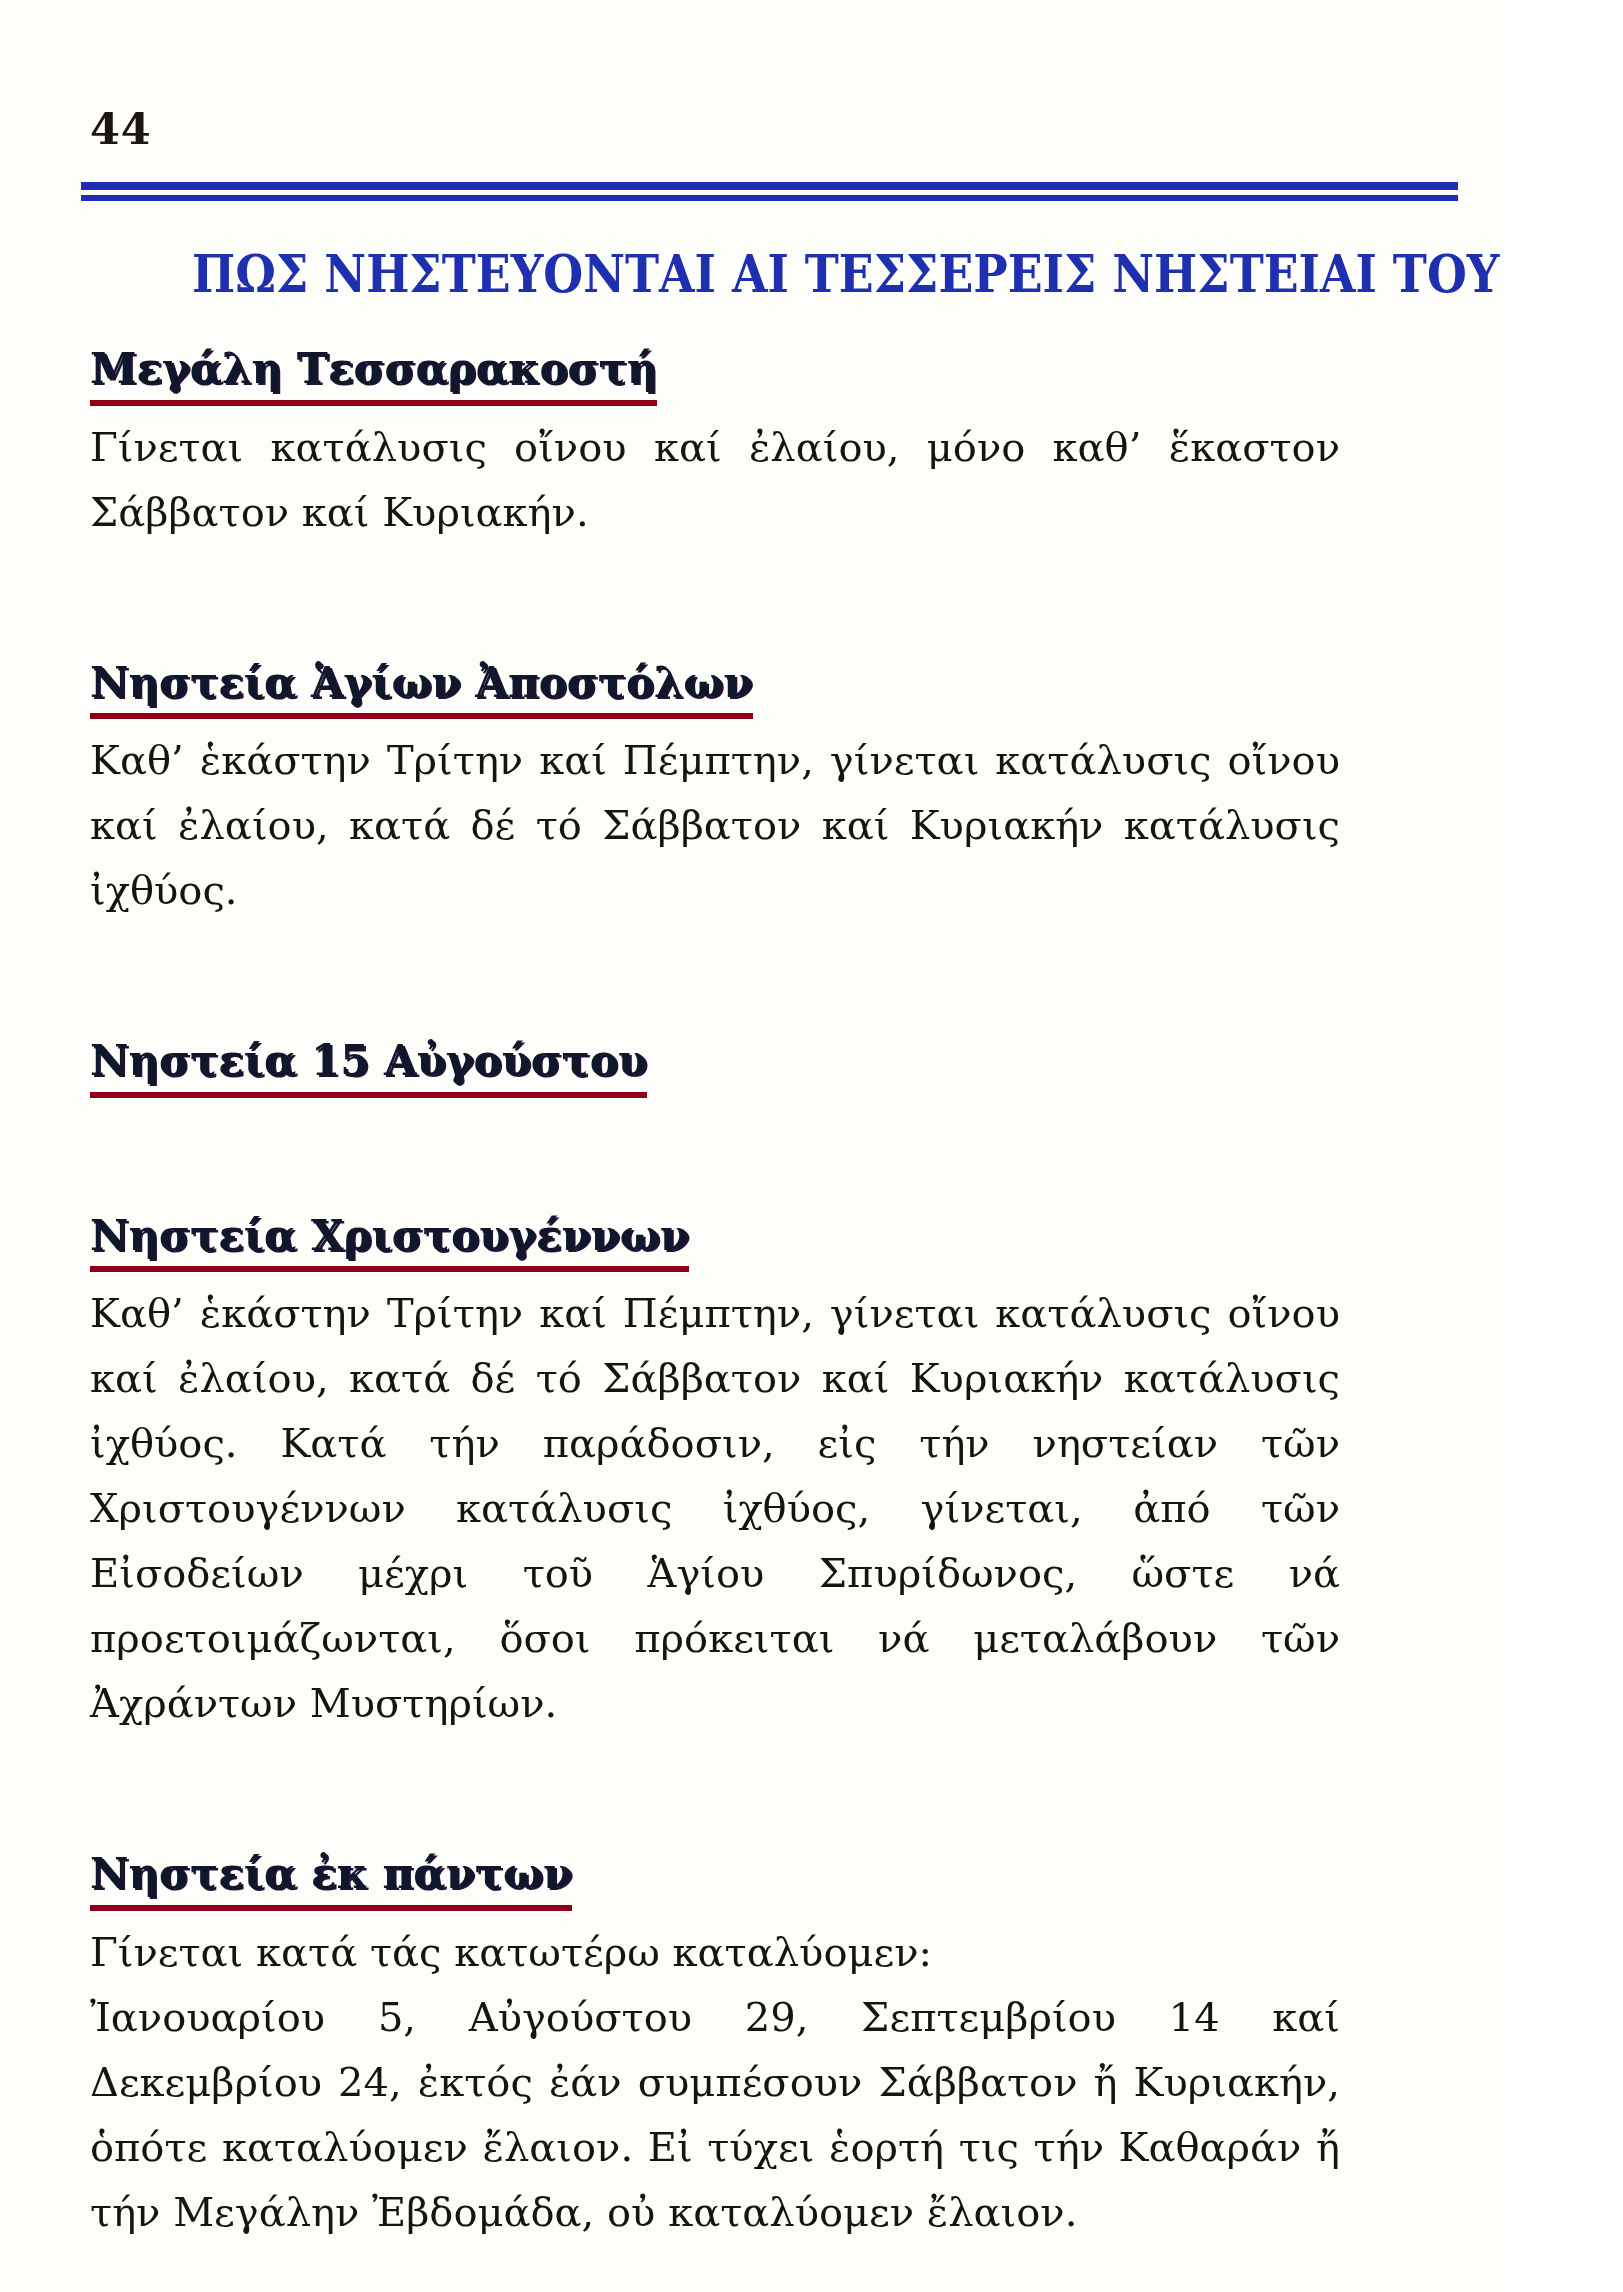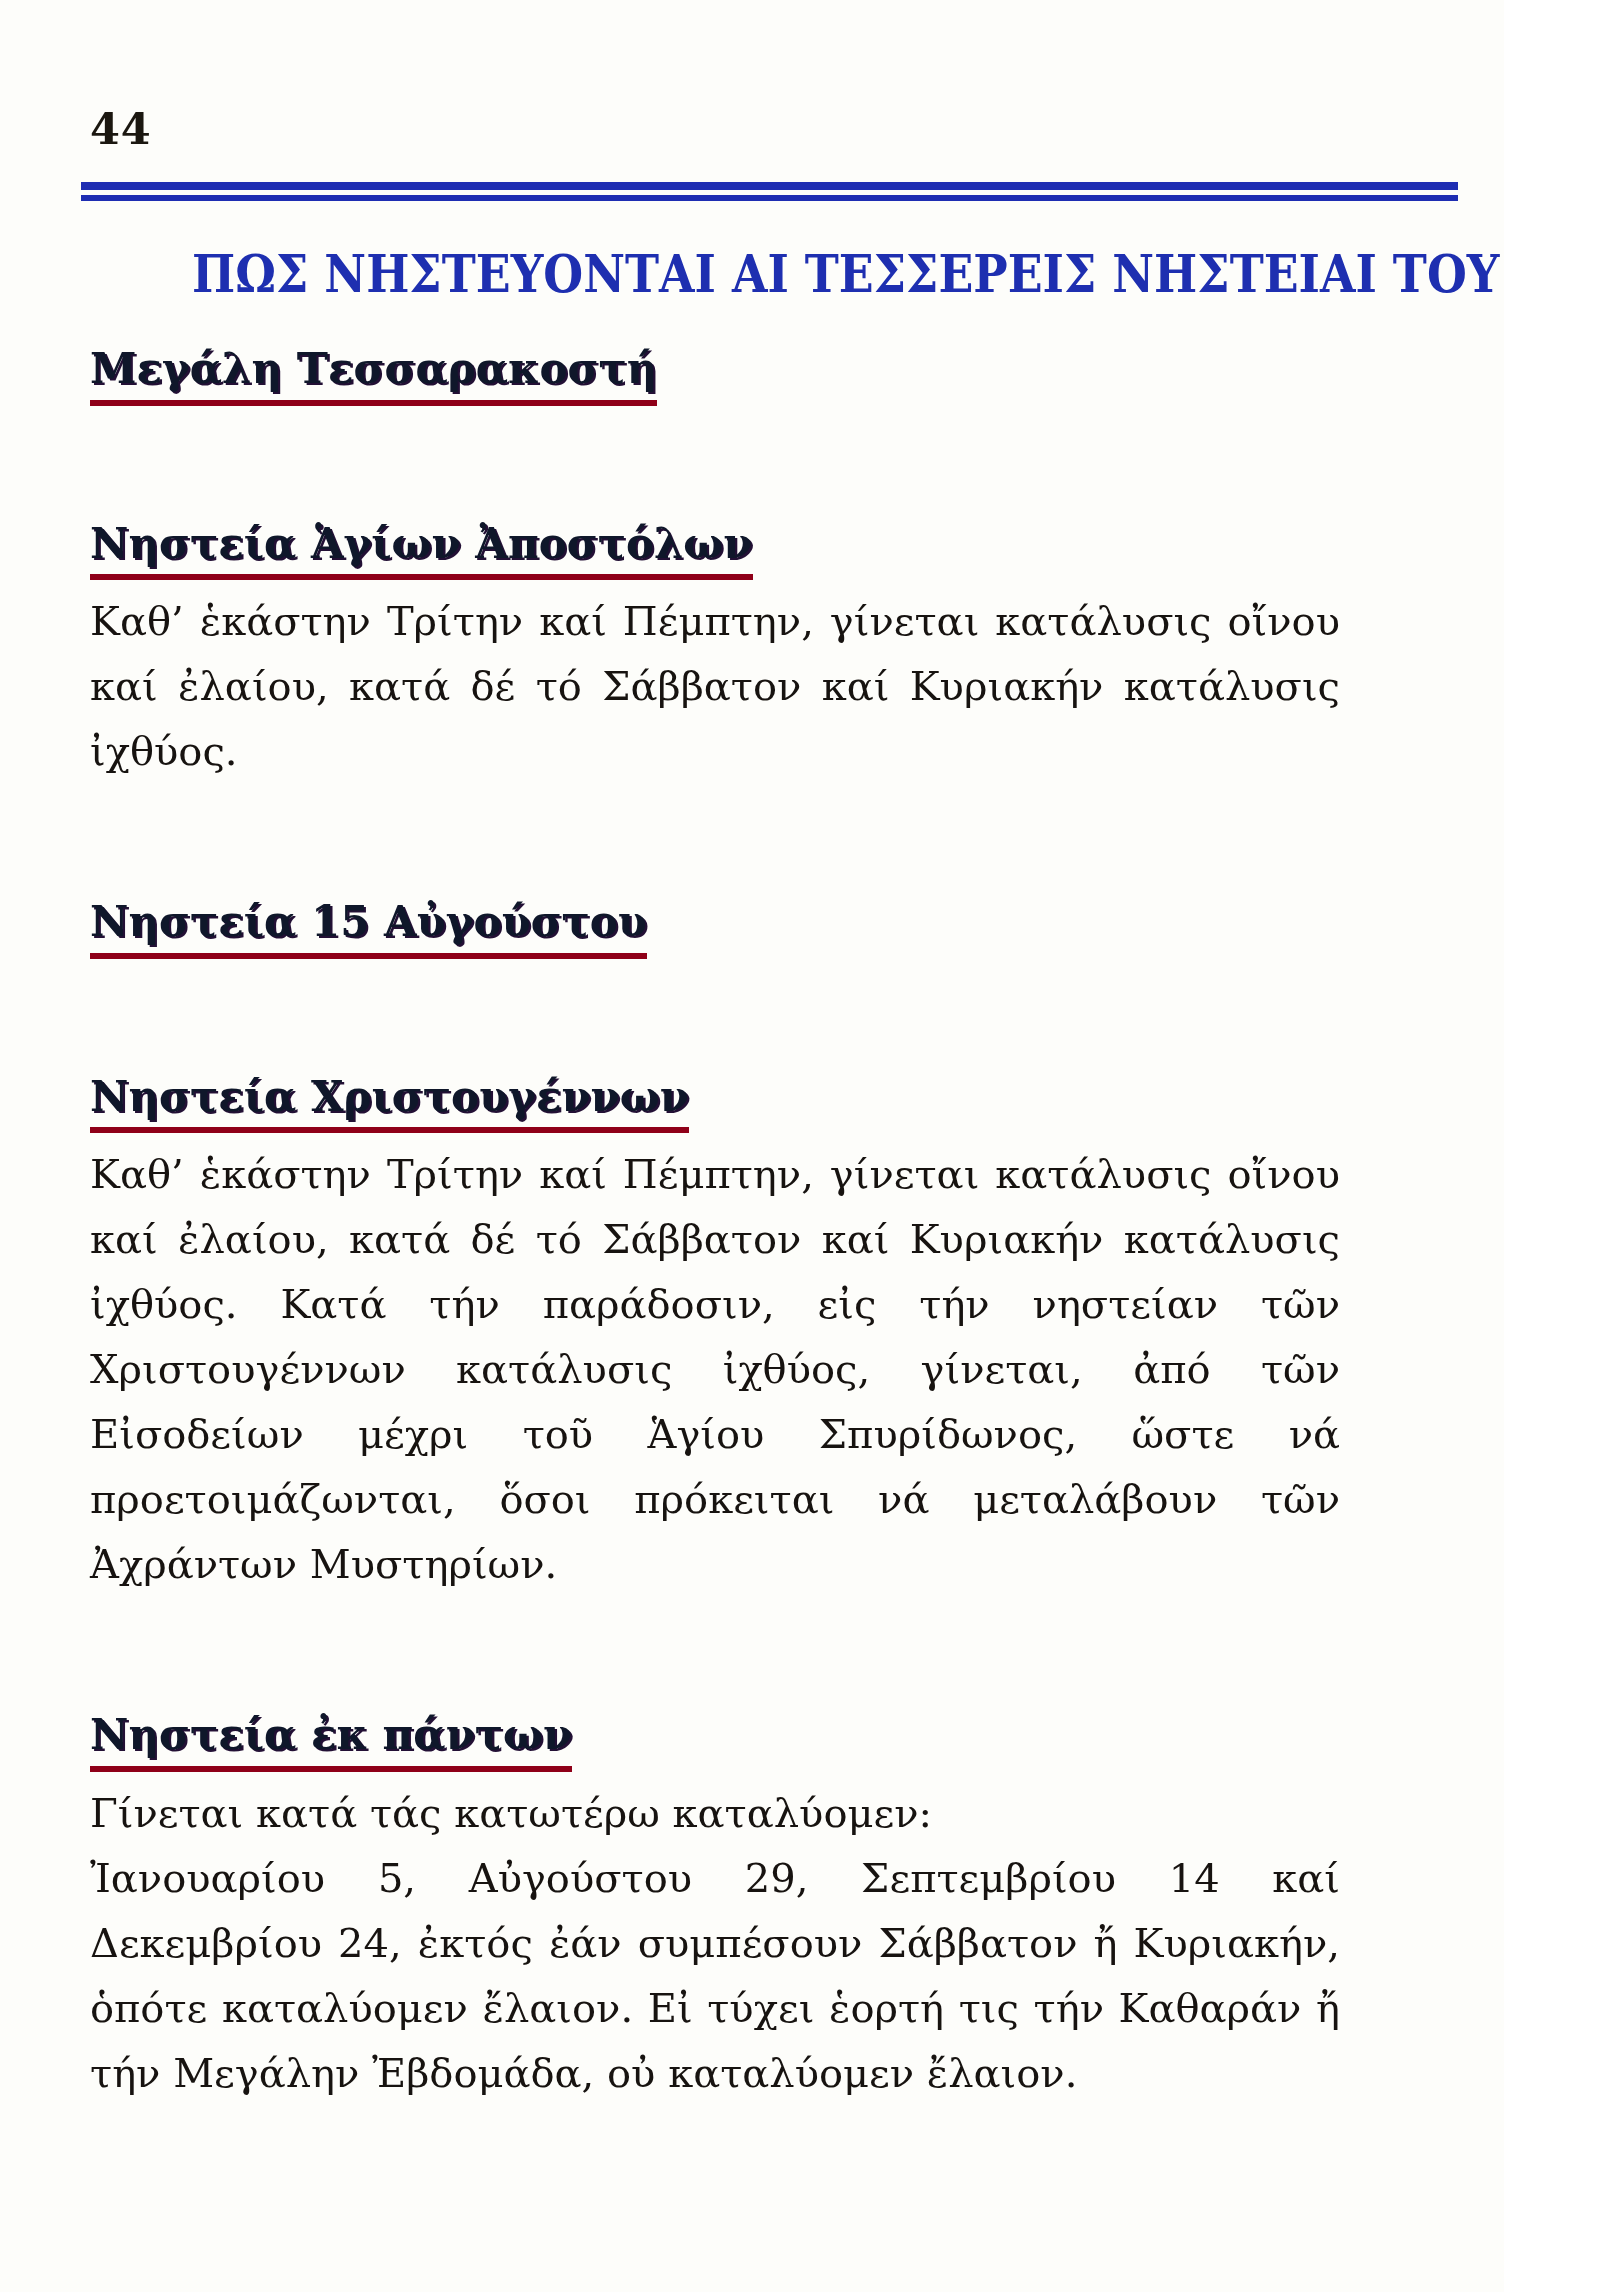--- a/index.html
+++ b/index.html
@@ -84,20 +84,21 @@
 
     <div class="double-rule"></div>
 
     <div class="main-title">
       <span>ΠΩΣ ΝΗΣΤΕΥΟΝΤΑΙ ΑΙ ΤΕΣΣΕΡΕΙΣ ΝΗΣΤΕΙΑΙ ΤΟΥ ΕΤΟΥΣ</span>
     </div>
 
     <div class="sections">
         <section class="section">
           <div class="heading"><span class="heading-text">Μεγάλη Τεσσαρακοστή</span></div>
+          <p class="para"><span>Γίνεται κατάλυσις οἴνου καί ἐλαίου, μόνο καθ’ ἕκαστον Σάββατον καί Κυριακήν.</span></p>
         </section>
         <section class="section">
           <div class="heading"><span class="heading-text">Νηστεία Ἁγίων Ἀποστόλων</span></div>
           <p class="para"><span>Καθ’ ἑκάστην Τρίτην καί Πέμπτην, γίνεται κατάλυσις οἴνου καί ἐλαίου, κατά δέ τό Σάββατον καί Κυριακήν κατάλυσις ἰχθύος.</span></p>
         </section>
         <section class="section">
           <div class="heading"><span class="heading-text">Νηστεία 15 Αὐγούστου</span></div>
         </section>
         <section class="section">
           <div class="heading"><span class="heading-text">Νηστεία Χριστουγέννων</span></div>

